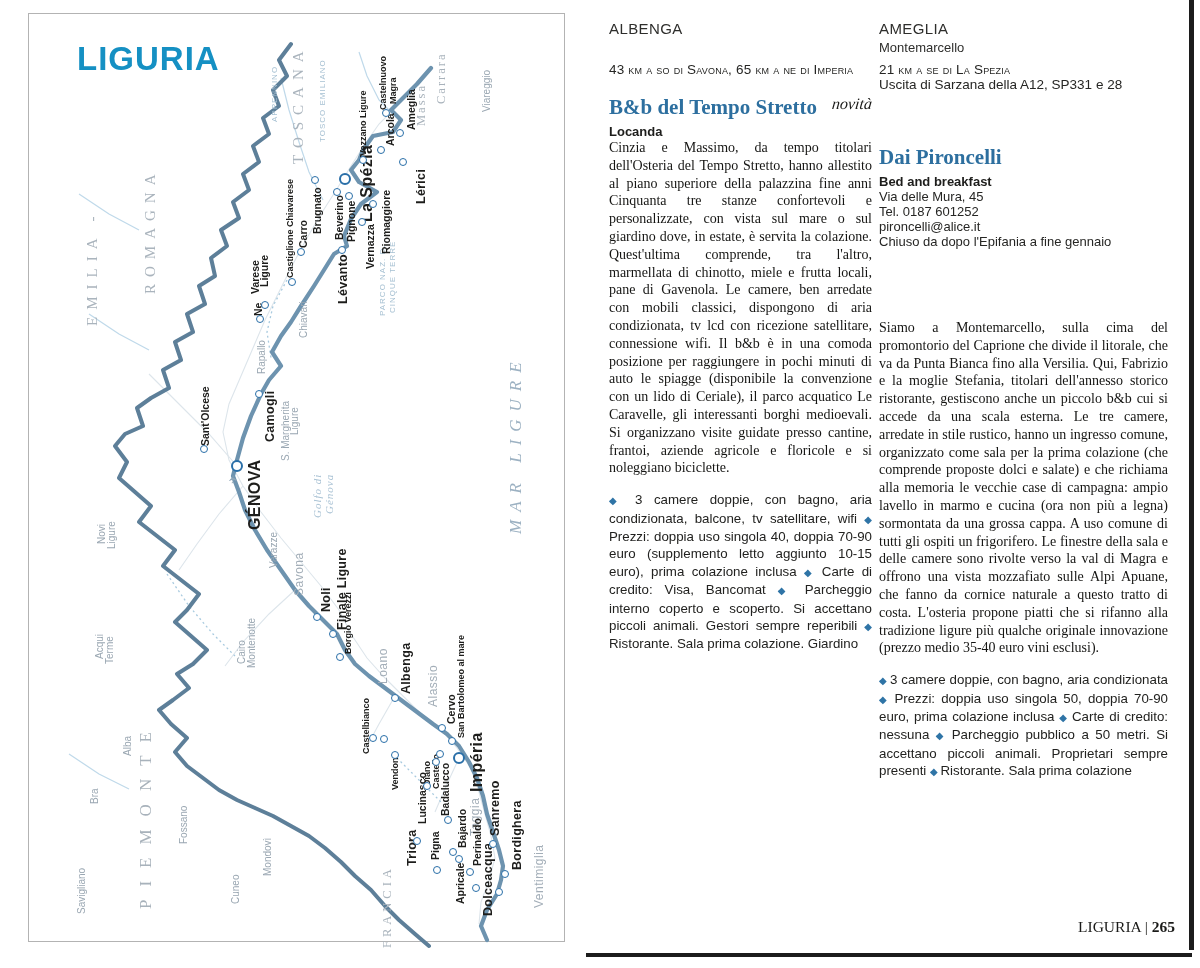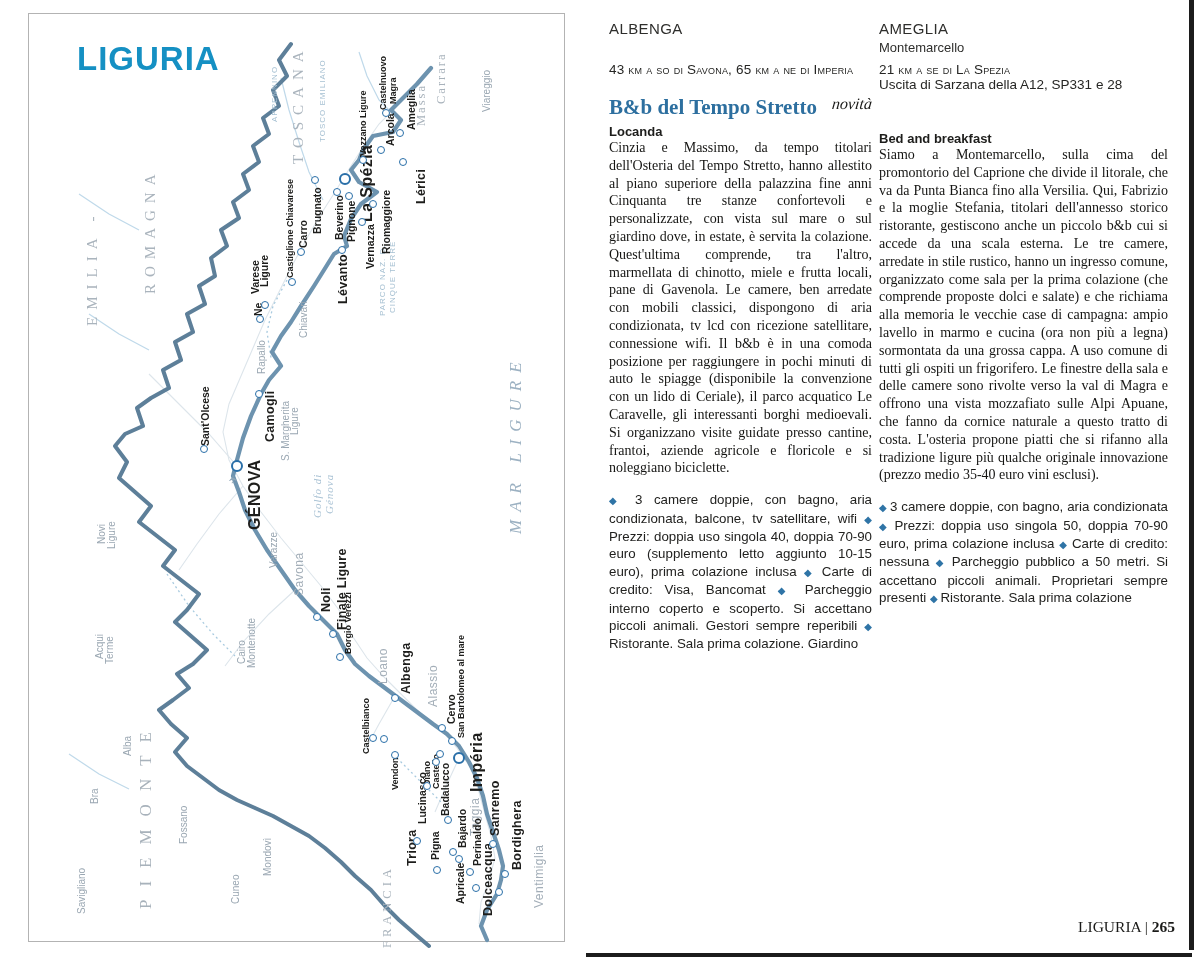--- a/index.html
+++ b/index.html
@@ -240,21 +240,31 @@
     </div>
   </div>
   <div class="col" id="col2">
     <div class="entry">
       <div class="city-block">
         <div class="city">AMEGLIA</div>
         <div class="subcity">Montemarcello</div>
       </div>
       <div class="km">21 km a se di La Spezia</div>
       <div class="directions">Uscita di Sarzana della A12, SP331 e 28</div>
+      <div class="title-row">
+        <span class="ename">Dai Pironcelli</span>
+
+      </div>
       <div class="etype">Bed and breakfast</div>
+      <div class="contact">
+          <div>Via delle Mura, 45</div>
+          <div>Tel. 0187 601252</div>
+          <div>pironcelli@alice.it</div>
+          <div>Chiuso da dopo l'Epifania a fine gennaio</div>
+        </div>
       <div class="body">Siamo a Montemarcello, sulla cima del promontorio del Caprione che divide il litorale, che va da Punta Bianca fino alla Versilia. Qui, Fabrizio e la moglie Stefania, titolari dell'annesso storico ristorante, gestiscono anche un piccolo b&amp;b cui si accede da una scala esterna. Le tre camere, arredate in stile rustico, hanno un ingresso comune, organizzato come sala per la prima colazione (che comprende proposte dolci e salate) e che richiama alla memoria le vecchie case di campagna: ampio lavello in marmo e cucina (ora non più a legna) sormontata da una grossa cappa. A uso comune di tutti gli ospiti un frigorifero. Le finestre della sala e delle camere sono rivolte verso la val di Magra e offrono una vista mozzafiato sulle Alpi Apuane, che fanno da cornice naturale a questo tratto di costa. L'osteria propone piatti che si rifanno alla tradizione ligure più qualche originale innovazione (prezzo medio 35-40 euro vini esclusi).</div>
       <div class="amen"><span class="diamond">◆ </span>3 camere doppie, con bagno, aria condizionata  <span class="diamond">◆ </span>Prezzi: doppia uso singola 50, doppia 70-90 euro, prima colazione inclusa  <span class="diamond">◆ </span>Carte di credito: nessuna  <span class="diamond">◆ </span>Parcheggio pubblico a 50 metri. Si accettano piccoli animali. Proprietari sempre presenti  <span class="diamond">◆ </span>Ristorante. Sala prima colazione</div>
     </div>
   </div>
 
 
   <div id="footer">
     <span>LIGURIA</span>
     <span>|</span>
     <span class="pg">265</span>

